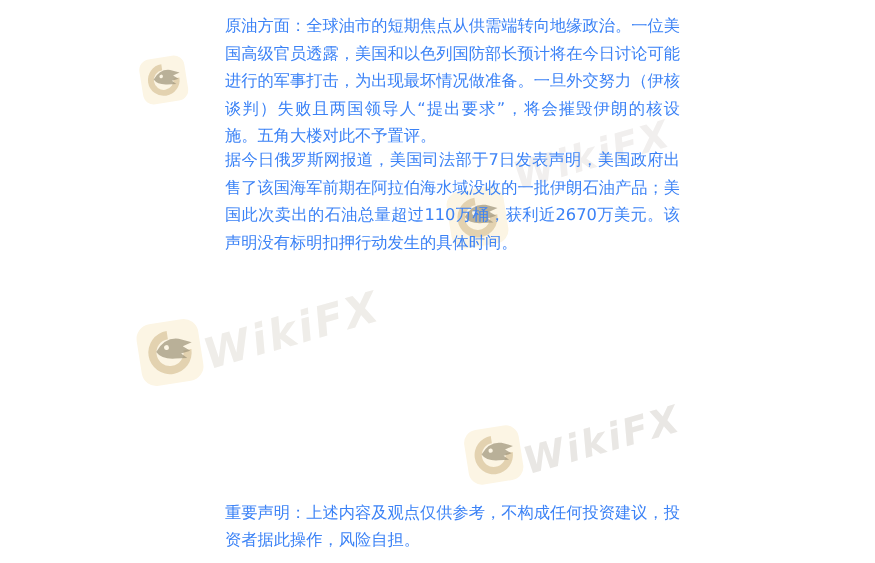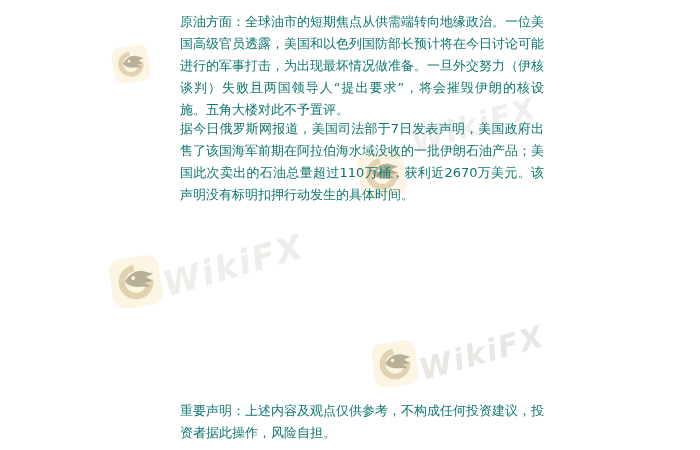--- a/index.html
+++ b/index.html
@@ -52,21 +52,21 @@
     inset: 0;
     z-index: 1;
   }
   .para {
     position: absolute;
     left: 180px;
     width: 364px;
     margin: 0;
     font-size: 13px;
     line-height: 22px;
-    color: #0f766e;
+    color: #3b82f6;
     text-align: justify;
     text-align-last: left;
   }
   .para-1 { top: 11px; }
   .para-2 { top: 118px; }
   .para-3 { top: 203px; }
   .para-4 { top: 259px; line-height: 20px; }
   .para-5 { top: 400px; }
 </style>
 </head>

